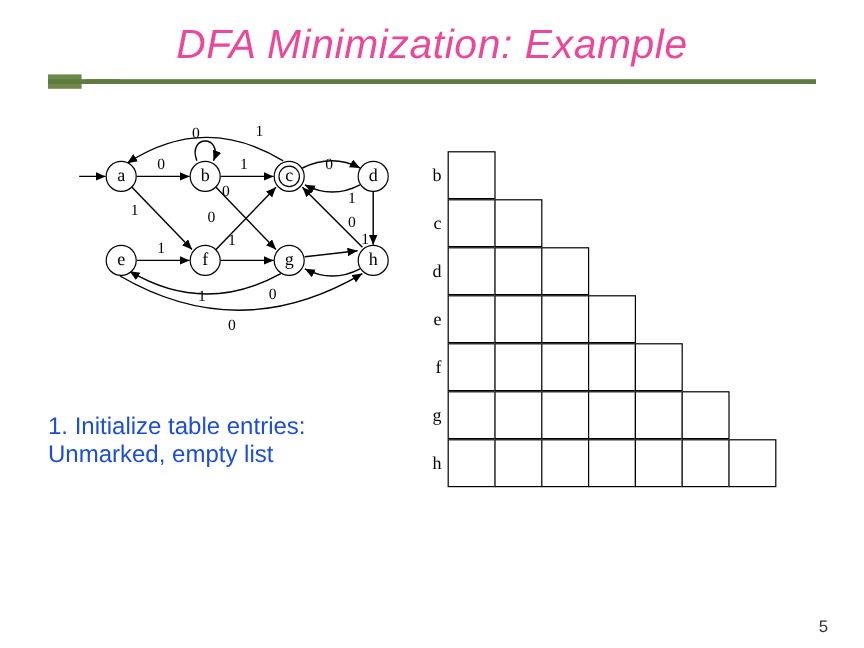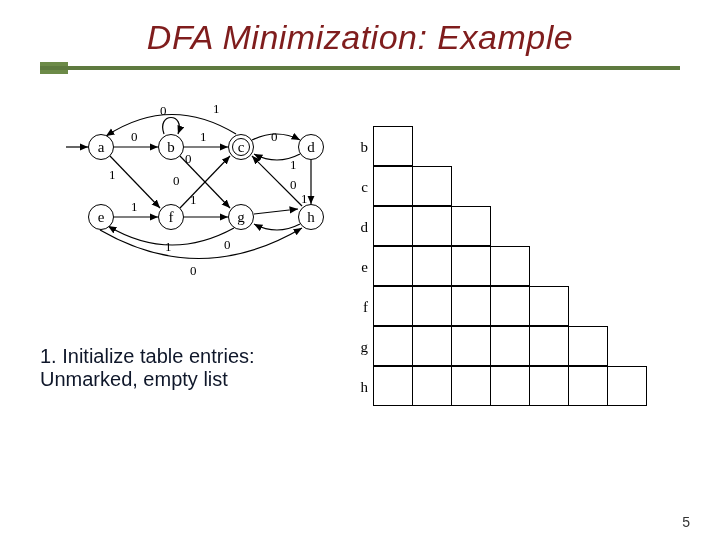--- a/index.html
+++ b/index.html
@@ -12,21 +12,21 @@
     overflow: hidden;
   }
   .title-bar {
     position: absolute;
     top: 18px;
     left: 40px;
     right: 40px;
   }
   .title-text {
     font-size: 34px;
-    color: #7f1d1d;
+    color: #ec4899;
     font-style: italic;
     font-weight: 400;
     text-align: center;
     letter-spacing: 0.5px;
   }
   .title-rule {
     position: absolute;
     top: 66px;
     left: 40px;
     width: 640px;
@@ -122,21 +122,21 @@
     margin-left: -1px;
     font-size: 15px;
   }
 
   .step {
     position: absolute;
     top: 345px;
     left: 40px;
     width: 300px;
     font-size: 20px;
-    color: #0f172a;
+    color: #1d4ed8;
   }
 
   .pagenum {
     position: absolute;
     bottom: 10px;
     right: 30px;
     font-size: 14px;
     color: #333;
   }
 </style>

